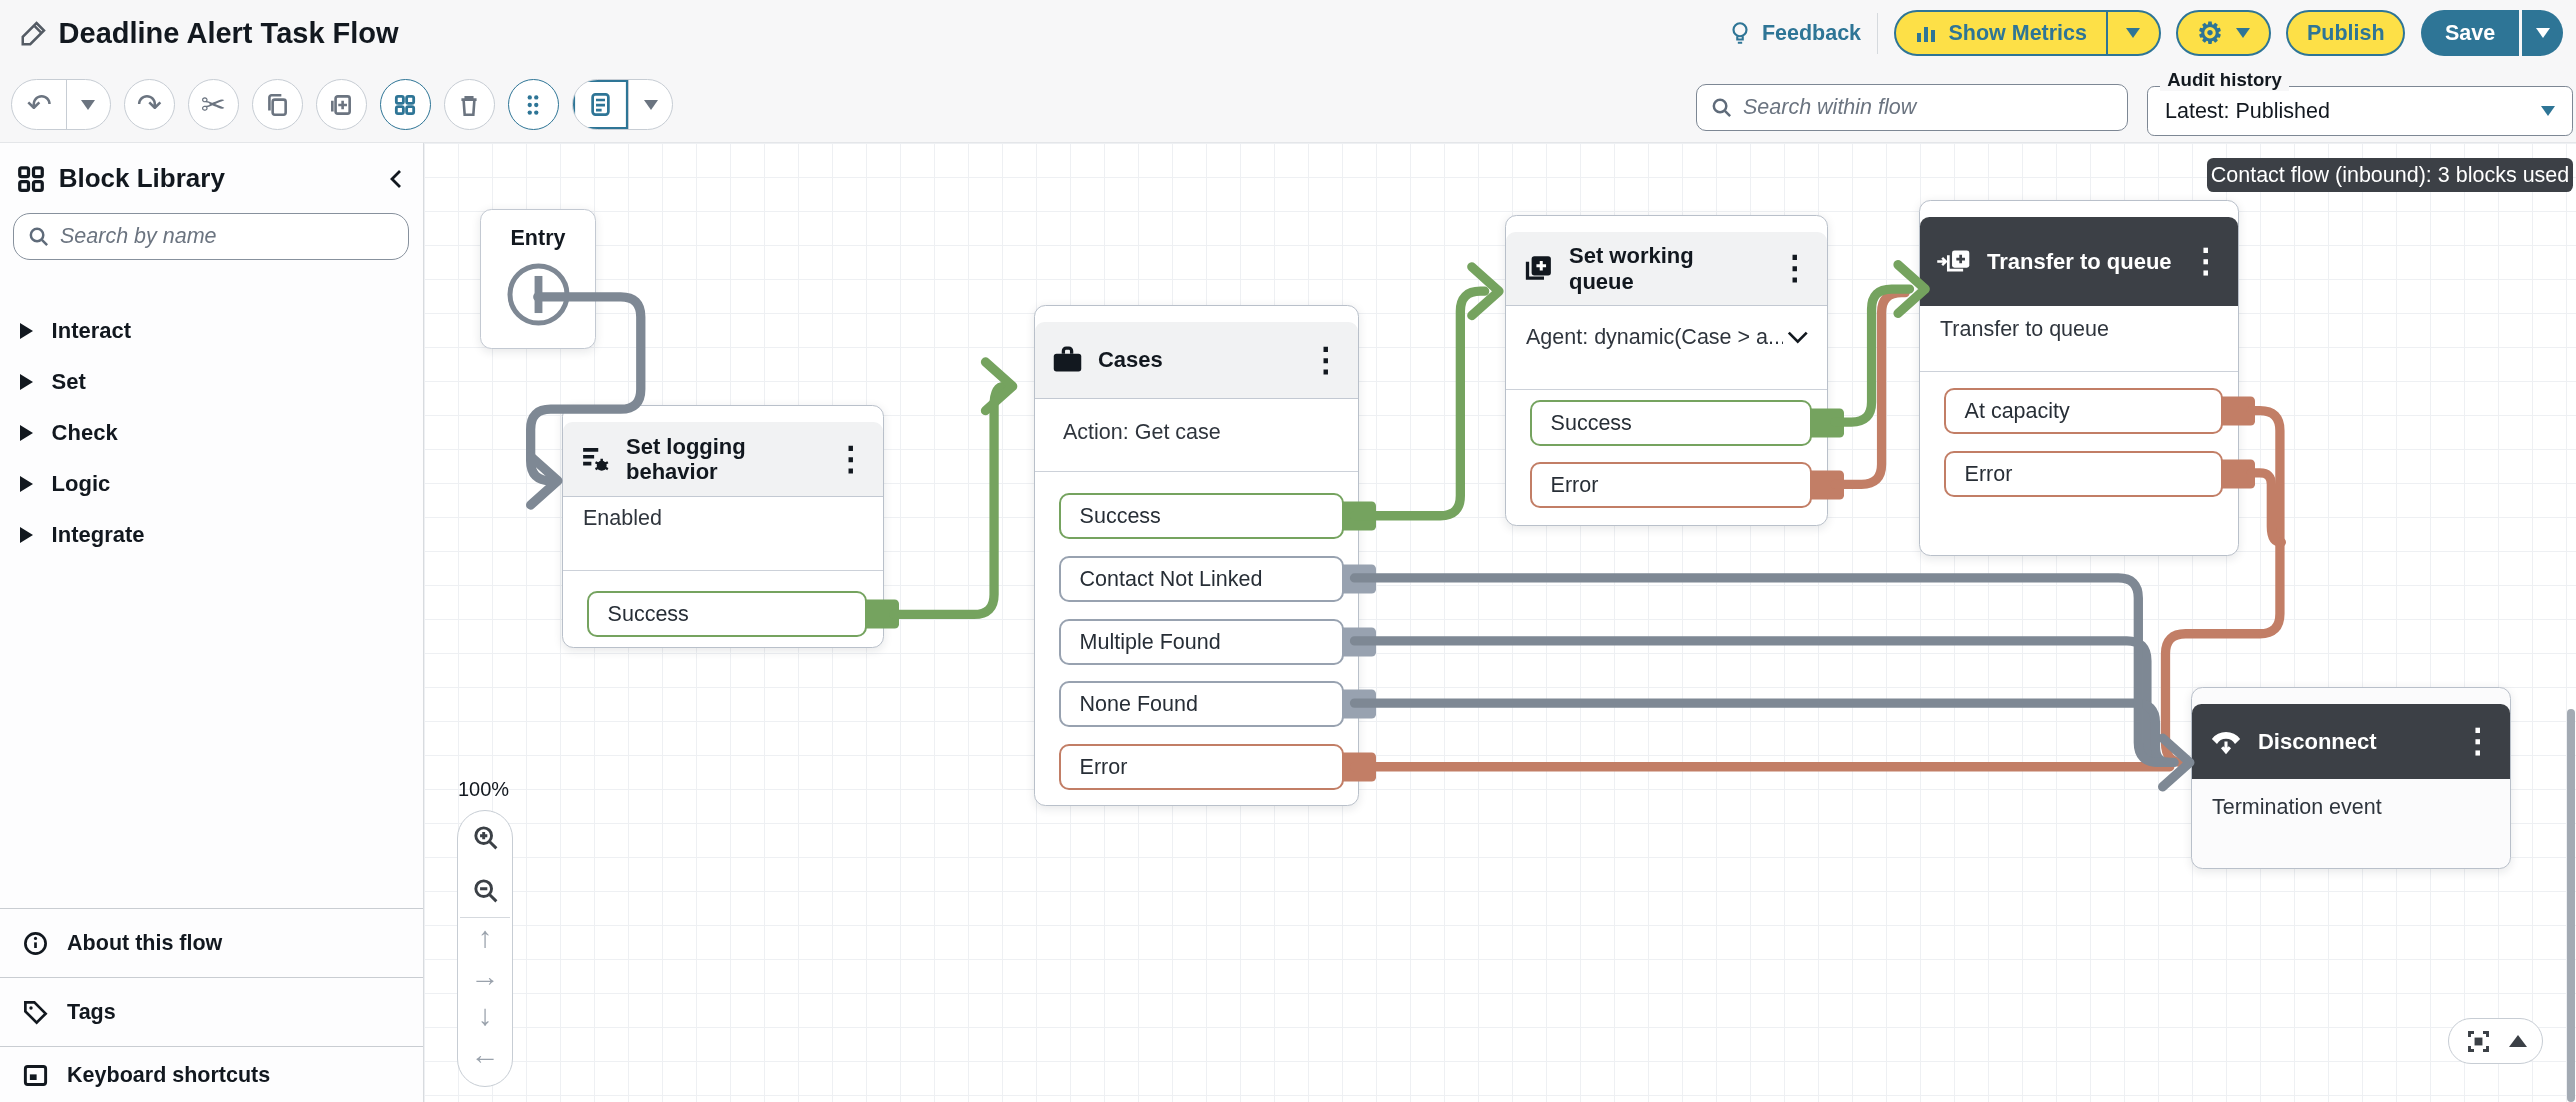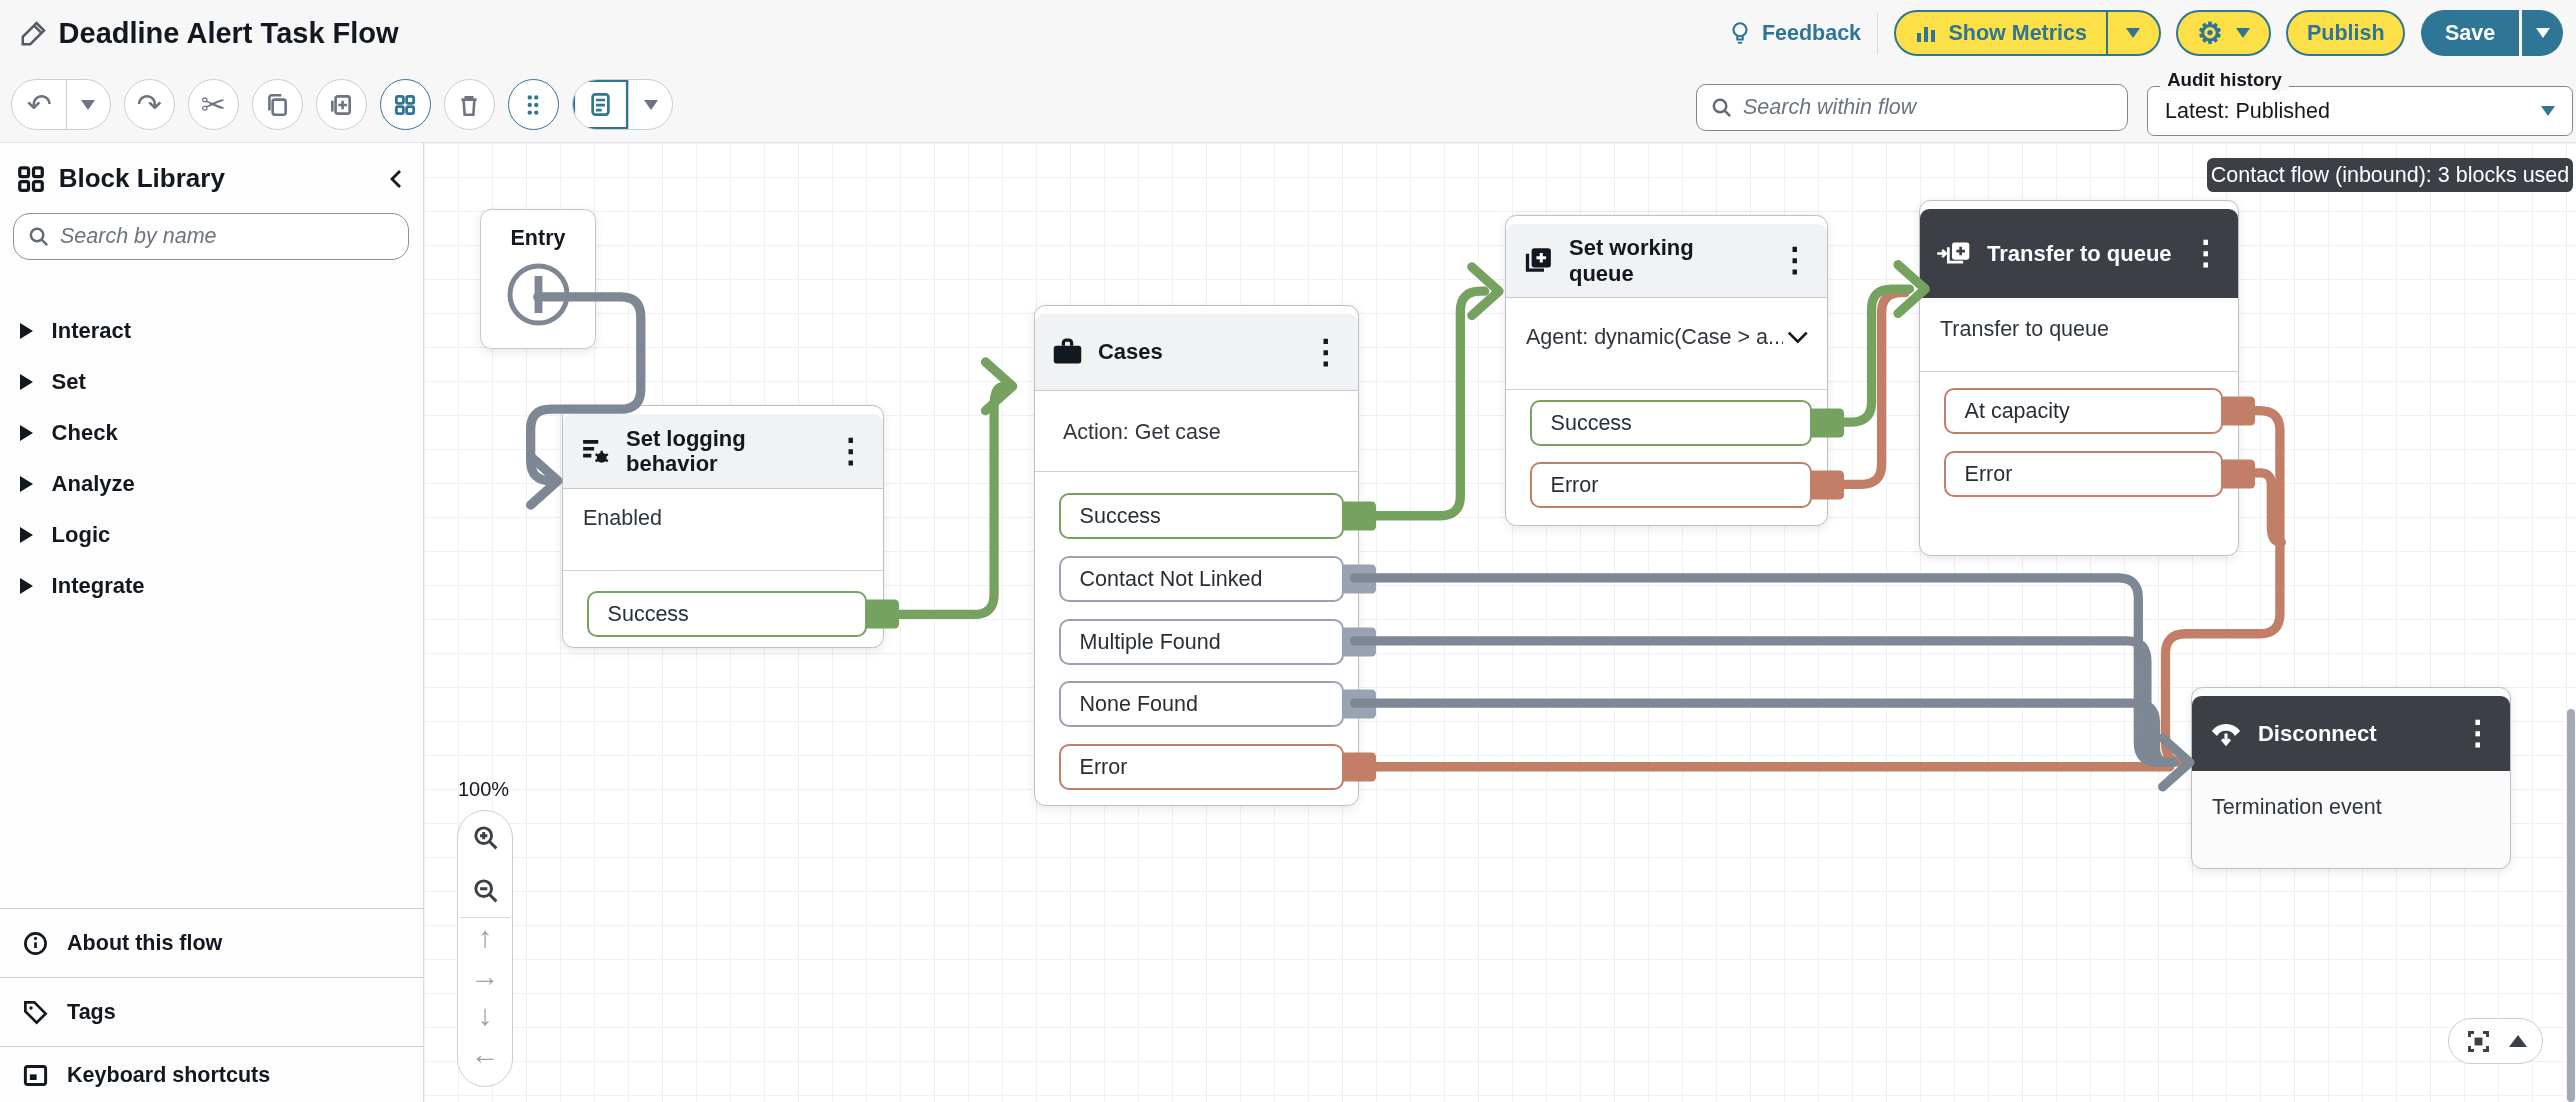--- a/index.html
+++ b/index.html
@@ -52,21 +52,21 @@
   .sb-footer { position:absolute; left:0; bottom:0; width:100%; }
   .sb-fitem { display:flex; align-items:center; gap:18.6px; height:69px; padding-left:21.5px; border-top:1.4px solid #c9cdd2; color:#12181f; font-size:21.5px; font-weight:bold; background:#fdfdfe; }
 
   
   .canvas { position:absolute; left:424px; top:143px; width:2152px; height:960px; background:#fff;
     background-image:linear-gradient(#eef0f3 1.4px, transparent 1.4px), linear-gradient(90deg,#eef0f3 1.4px, transparent 1.4px);
     background-size:34px 34px; }
   .badge { position:absolute; left:2207px; top:158px; width:366px; height:34px; background:#3c4046; color:#fff; border-radius:6.4px; font-size:21.5px; display:flex; align-items:center; justify-content:center; z-index:6; }
 
   .block { position:absolute; background:#fff; border:1.8px solid #b9c0ca; border-radius:11.4px; box-shadow:0 2.9px 10px rgba(20,28,40,.10); z-index:2; }
-  .bhead { position:absolute; left:0; top:8px; width:100%; background:#f1f2f3; border-bottom:1.4px solid #c3c9d2; border-radius:9.3px 9.3px 0 0; display:flex; align-items:center; padding:0 15.7px; gap:14.3px; }
+  .bhead { position:absolute; left:0; top:16px; width:100%; background:#f1f2f3; border-bottom:1.4px solid #c3c9d2; border-radius:9.3px 9.3px 0 0; display:flex; align-items:center; padding:0 15.7px; gap:14.3px; }
   .bhead.dark { background:#3c4046; border-bottom:none; color:#fff; }
   .btitle { font-size:22px; font-weight:bold; color:#12181f; line-height:1.15; flex:1; }
   .bhead.dark .btitle { color:#fff; }
   .kebab { font-size:33px; font-weight:bold; color:#12181f; line-height:0.8; cursor:pointer; }
   .bhead.dark .kebab { color:#fff; }
   .btext { position:absolute; font-size:21.5px; color:#2f353d; }
   .bdiv { position:absolute; left:0; width:100%; border-top:1.4px solid #ccd1d9; }
   .port { position:absolute; left:24px; height:46px; border:2.1px solid var(--pc,#98a2b0); border-radius:10px; background:#fff; display:flex; align-items:center; padding-left:18.6px; font-size:21.5px; color:#272e36; --pc:#98a2b0; }
   .port::after { content:""; position:absolute; right:-34px; top:50%; transform:translateY(-50%); width:34px; height:29px; background:var(--pc); border-radius:0 4.3px 4.3px 0; }
   .p-green { --pc:#75a35f; }
@@ -250,24 +250,20 @@
     <div class="cat">
         <span class="tri-right"></span>
         <span class="cat-label">Set</span>
       </div>
     <div class="cat">
         <span class="tri-right"></span>
         <span class="cat-label">Check</span>
       </div>
     <div class="cat">
         <span class="tri-right"></span>
-        <span class="cat-label">Analyze</span>
-      </div>
-    <div class="cat">
-        <span class="tri-right"></span>
         <span class="cat-label">Logic</span>
       </div>
     <div class="cat">
         <span class="tri-right"></span>
         <span class="cat-label">Integrate</span>
       </div>
   </div>
   <div class="sb-footer">
     <div class="sb-fitem">
       <svg class="ic" width="27" height="27" viewBox="0 0 24 24" fill="none" stroke="#12181f" stroke-width="2.4">

